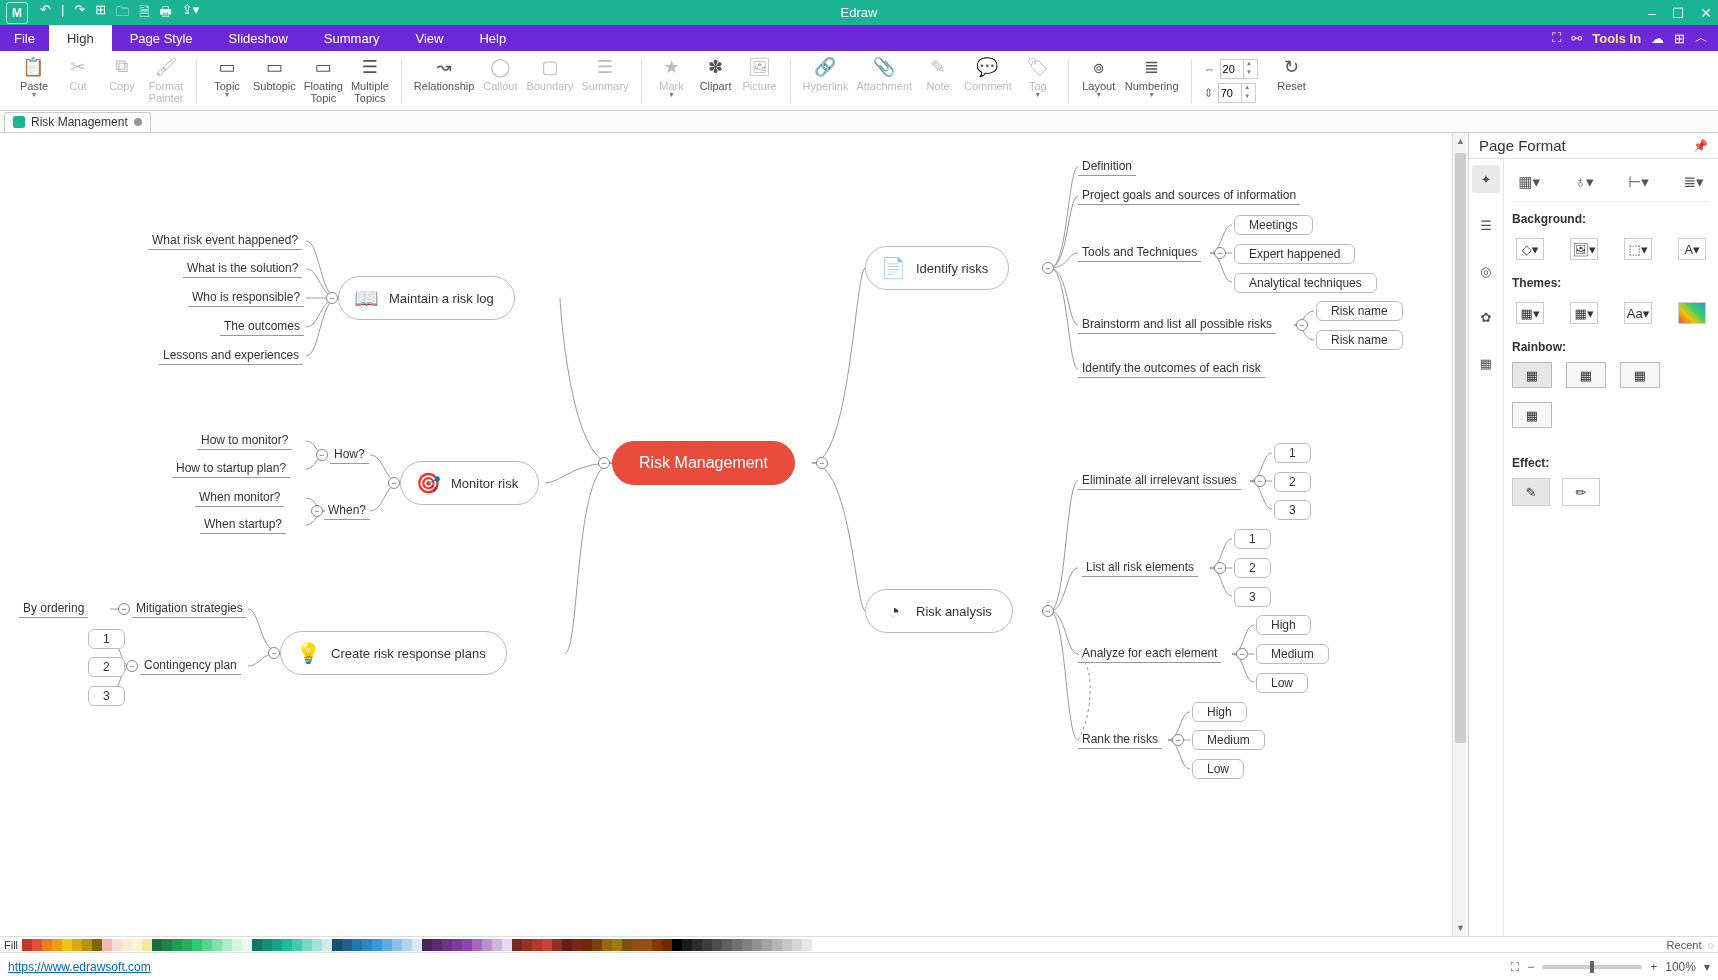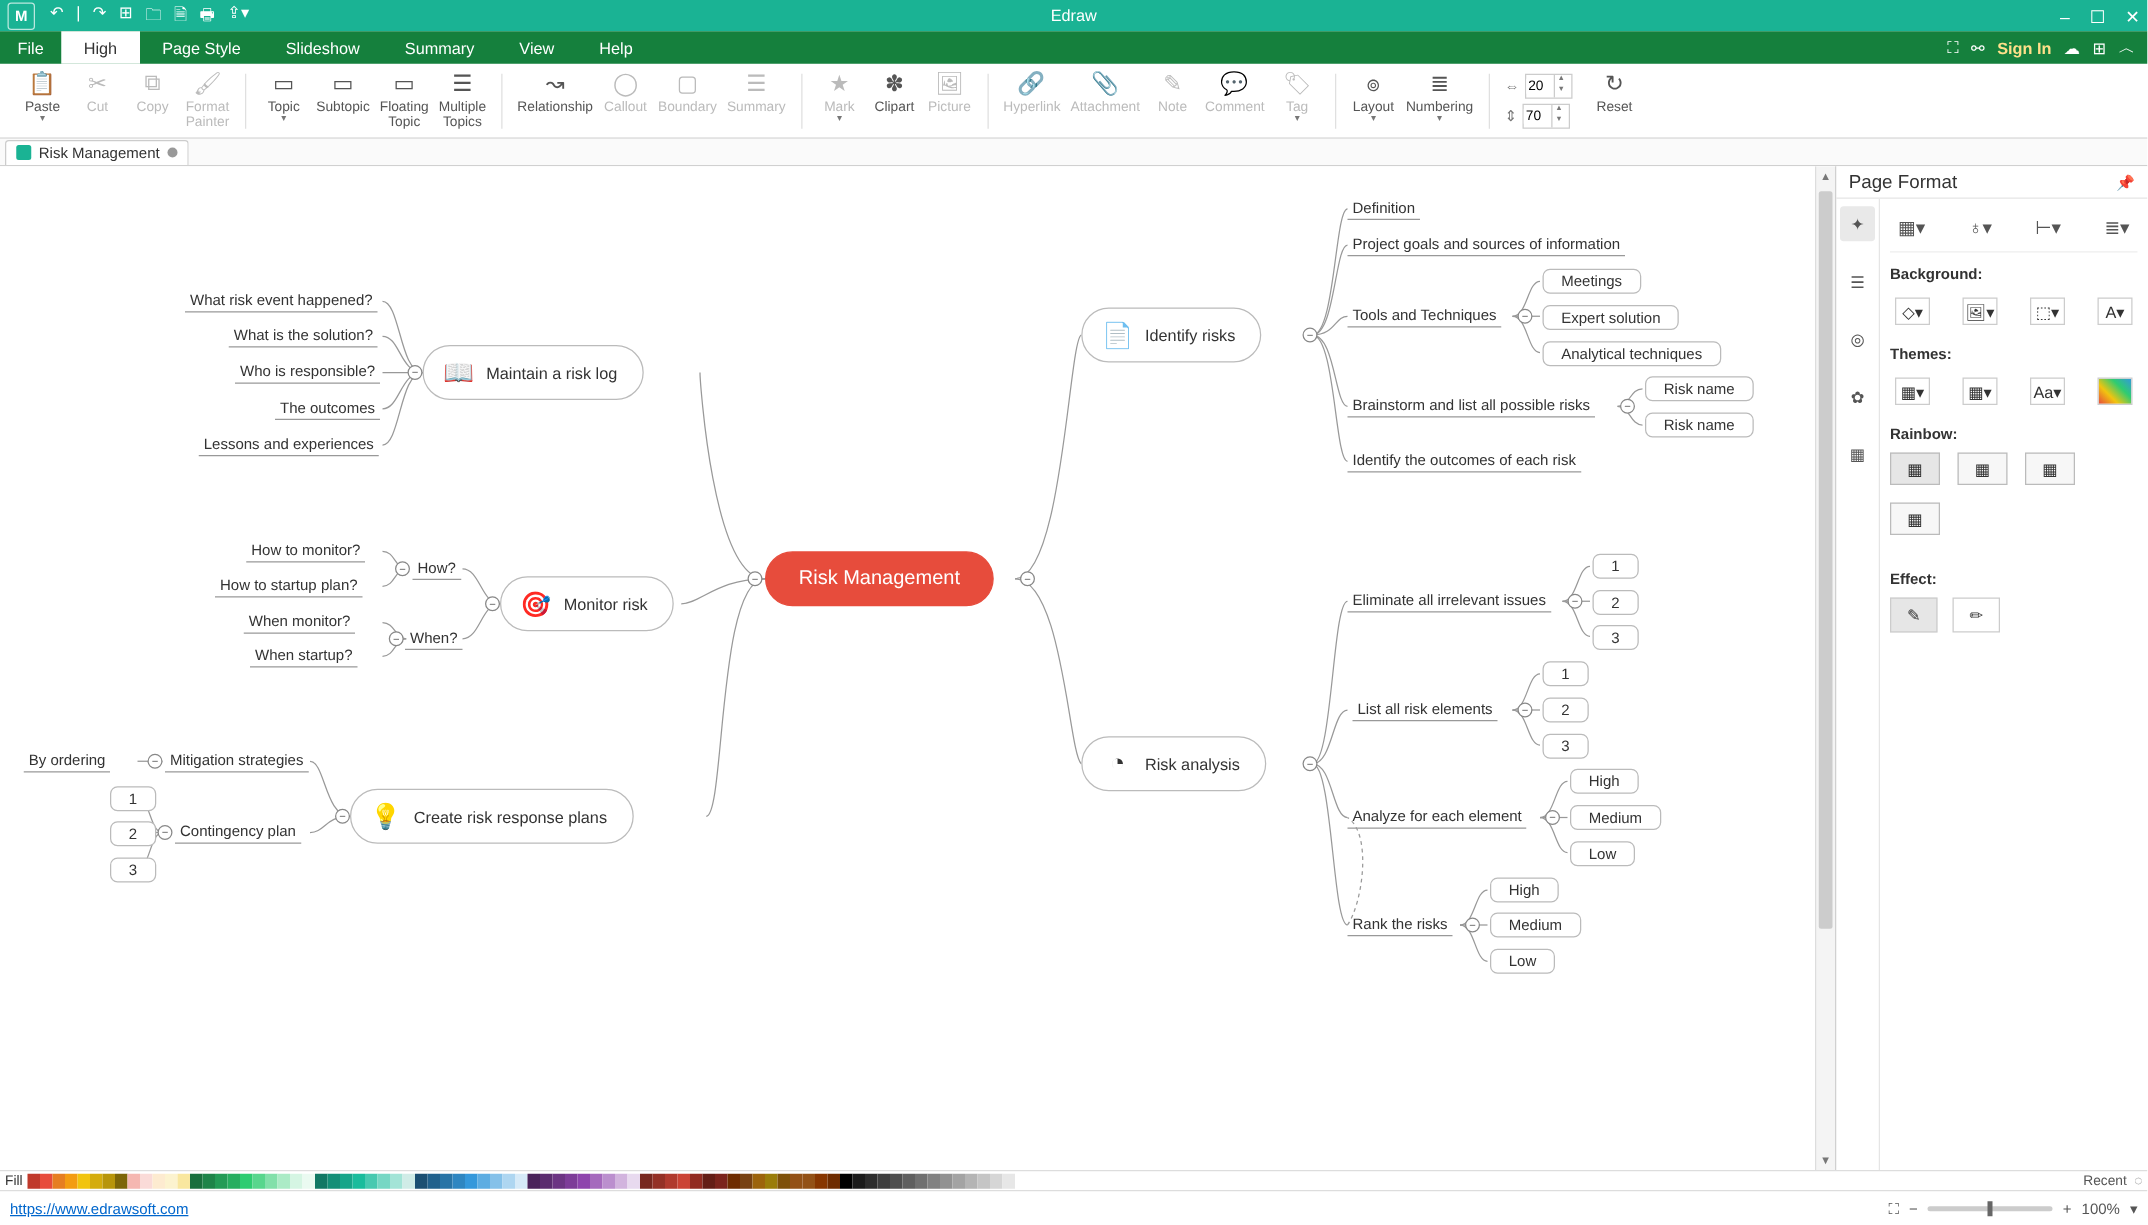--- a/index.html
+++ b/index.html
@@ -8,21 +8,21 @@
 
 .titlebar { height: 25px; background: #1ab394; display: flex; align-items: center; padding: 0 6px; color: #fff; position: relative; }
 .titlebar .logo { width: 22px; height: 22px; display: flex; align-items: center; justify-content: center; font-weight: bold; border: 1px solid rgba(255,255,255,0.7); border-radius: 3px; font-size: 12px; }
 .titlebar .qat { display: flex; gap: 10px; margin-left: 12px; }
 .titlebar .qat span { cursor: pointer; font-size: 13px; }
 .titlebar .apptitle { position: absolute; left: 50%; transform: translateX(-50%); font-size: 13px; }
 .titlebar .winbtns { margin-left: auto; display: flex; gap: 16px; font-size: 14px; }
 .titlebar .winbtns span { cursor: pointer; }
 
 
-.menubar { height: 26px; background: #15803d; display: flex; align-items: stretch; color: #fff; position: relative; }
+.menubar { height: 26px; background: #6d28d9; display: flex; align-items: stretch; color: #fff; position: relative; }
 .menubar .mitem { padding: 0 18px; display: flex; align-items: center; font-size: 13px; cursor: pointer; }
 .menubar .mitem.file { padding: 0 14px; }
 .menubar .mitem.active { background: #fff; color: #333; }
 .menubar .right { margin-left: auto; display: flex; align-items: center; gap: 10px; padding-right: 10px; }
 .menubar .right span { cursor: pointer; }
 .menubar .signin { color: #ffe08a; font-weight: 600; }
 
 
 .ribbon { height: 60px; background: #fff; border-bottom: 1px solid #d0d0d0; display: flex; align-items: center; padding: 0 8px; }
 .rgroup { display: flex; align-items: flex-start; height: 56px; padding: 0 8px; gap: 8px; }
@@ -131,21 +131,21 @@
   <div class="mitem file">File</div>
   <div class="mitem active">High</div>
   <div class="mitem">Page Style</div>
   <div class="mitem">Slideshow</div>
   <div class="mitem">Summary</div>
   <div class="mitem">View</div>
   <div class="mitem">Help</div>
   <div class="right">
     <span>⛶</span>
     <span>⚯</span>
-    <span class="signin">Sign In</span>
+    <span class="signin">Tools In</span>
     <span>☁</span>
     <span>⊞</span>
     <span>︿</span>
   </div>
 </div>
 
 <div class="ribbon">
   <div class="rgroup">
     <div class="ritem">
         <div class="ricon">📋</div>
@@ -404,21 +404,21 @@
     <div class="node main" style="left:865px; top:113px;">
         <span class="nicon" style="color:#e74c3c;">📄</span>
         <span>Identify risks</span>
       </div>
     <div class="toggle" style="left:1042px; top:129px;">−</div>
     <div class="leaf" style="left:1078px; top:26px;">Definition</div>
     <div class="leaf" style="left:1078px; top:55px;">Project goals and sources of information</div>
     <div class="leaf" style="left:1078px; top:112px;text-align:right;">Tools and Techniques</div>
     <div class="toggle" style="left:1214px; top:114px;">−</div>
     <div class="box3" style="left:1234px; top:82px;">Meetings</div>
-    <div class="box3" style="left:1234px; top:111px;">Expert solution</div>
+    <div class="box3" style="left:1234px; top:111px;">Expert happened</div>
     <div class="box3" style="left:1234px; top:140px;">Analytical techniques</div>
     <div class="leaf" style="left:1078px; top:184px;">Brainstorm and list all possible risks</div>
     <div class="toggle" style="left:1296px; top:186px;">−</div>
     <div class="box3" style="left:1316px; top:168px;">Risk name</div>
     <div class="box3" style="left:1316px; top:197px;">Risk name</div>
     <div class="leaf" style="left:1078px; top:228px;">Identify the outcomes of each risk</div>
 
     <div class="node main" style="left:865px; top:456px;">
         <span class="nicon">◔</span>
         <span>Risk analysis</span>

